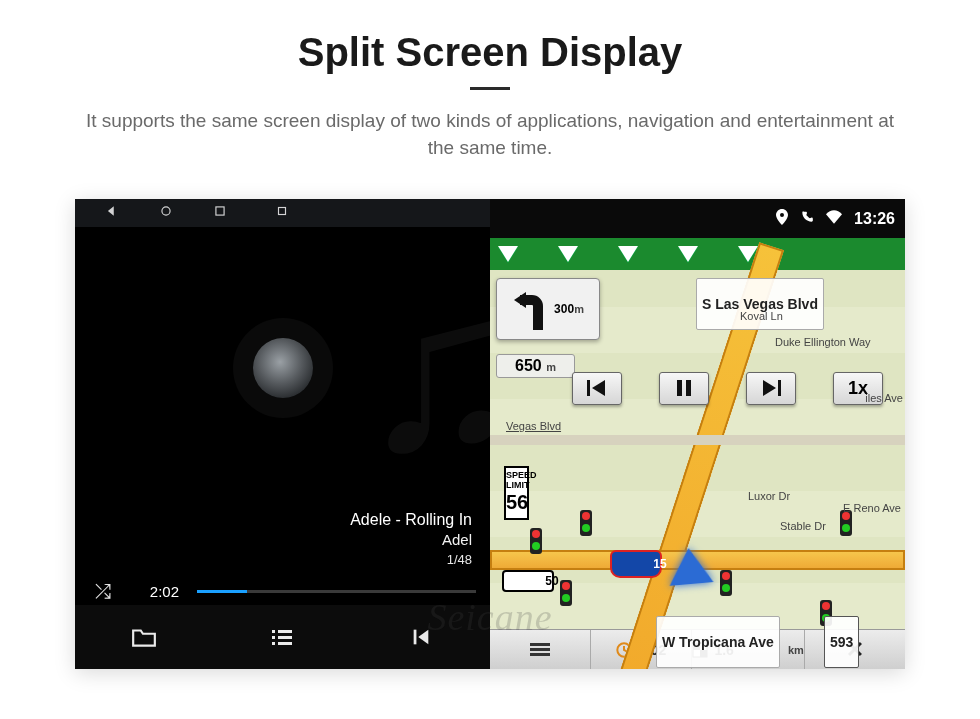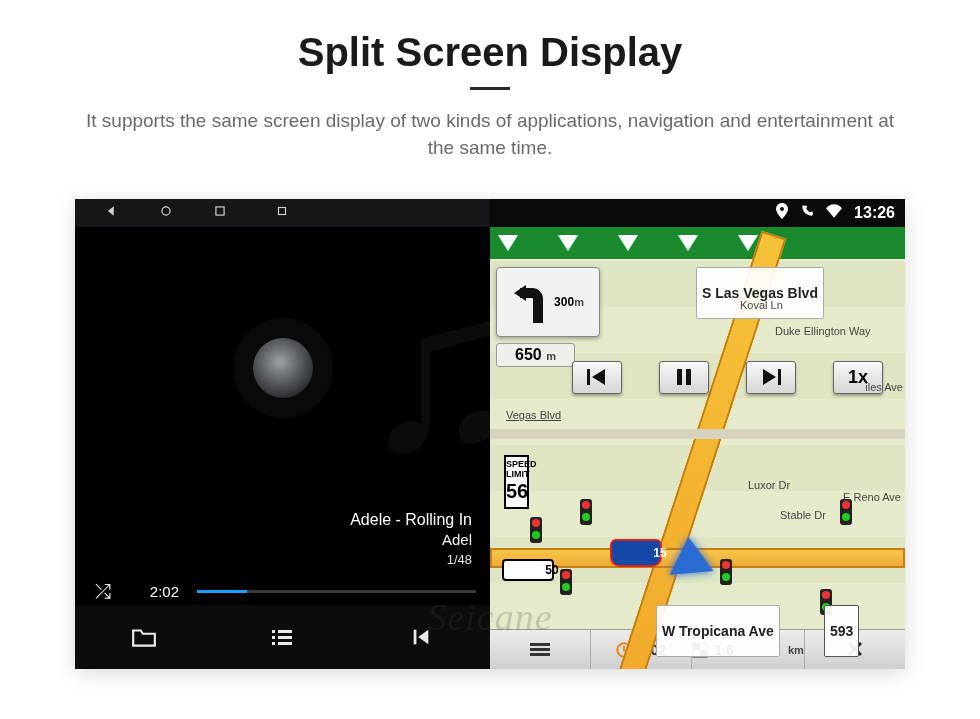--- a/index.html
+++ b/index.html
@@ -130,21 +130,21 @@
   
   .right {
     width: 50%;
     position: relative;
     background: #eef2dd;
     overflow: hidden;
     display: flex;
     flex-direction: column;
   }
   .statusbar-right {
-    height: 28px;
+    height: 39px;
     background: #0a0a0a;
     color: #fff;
     display: flex;
     align-items: center;
     justify-content: flex-end;
     gap: 12px;
     padding: 0 10px;
     font-size: 16px;
     font-weight: 600;
   }
@@ -206,21 +206,21 @@
   .speed-limit {
     position: absolute; left: 2px; top: 196px;
     width: 25px; height: 54px;
     background: #fff; border: 2px solid #000;
     font-size: 9px; font-weight: 700; text-align: center;
     padding-top: 3px; line-height: 1.1; margin-left: 12px;
   }
   .speed-limit .n { font-size: 20px; display: block; }
   .turn-box {
     position: absolute; left: 6px; top: 8px;
-    width: 104px; height: 70px;
+    width: 104px; height: 62px;
     background: #f1f1f1;
     border: 1px solid #888;
     border-radius: 4px;
     display: flex;
     align-items: center;
     justify-content: center;
     gap: 4px;
     box-shadow: 0 2px 4px rgba(0,0,0,.3);
   }
   .turn-dist {

